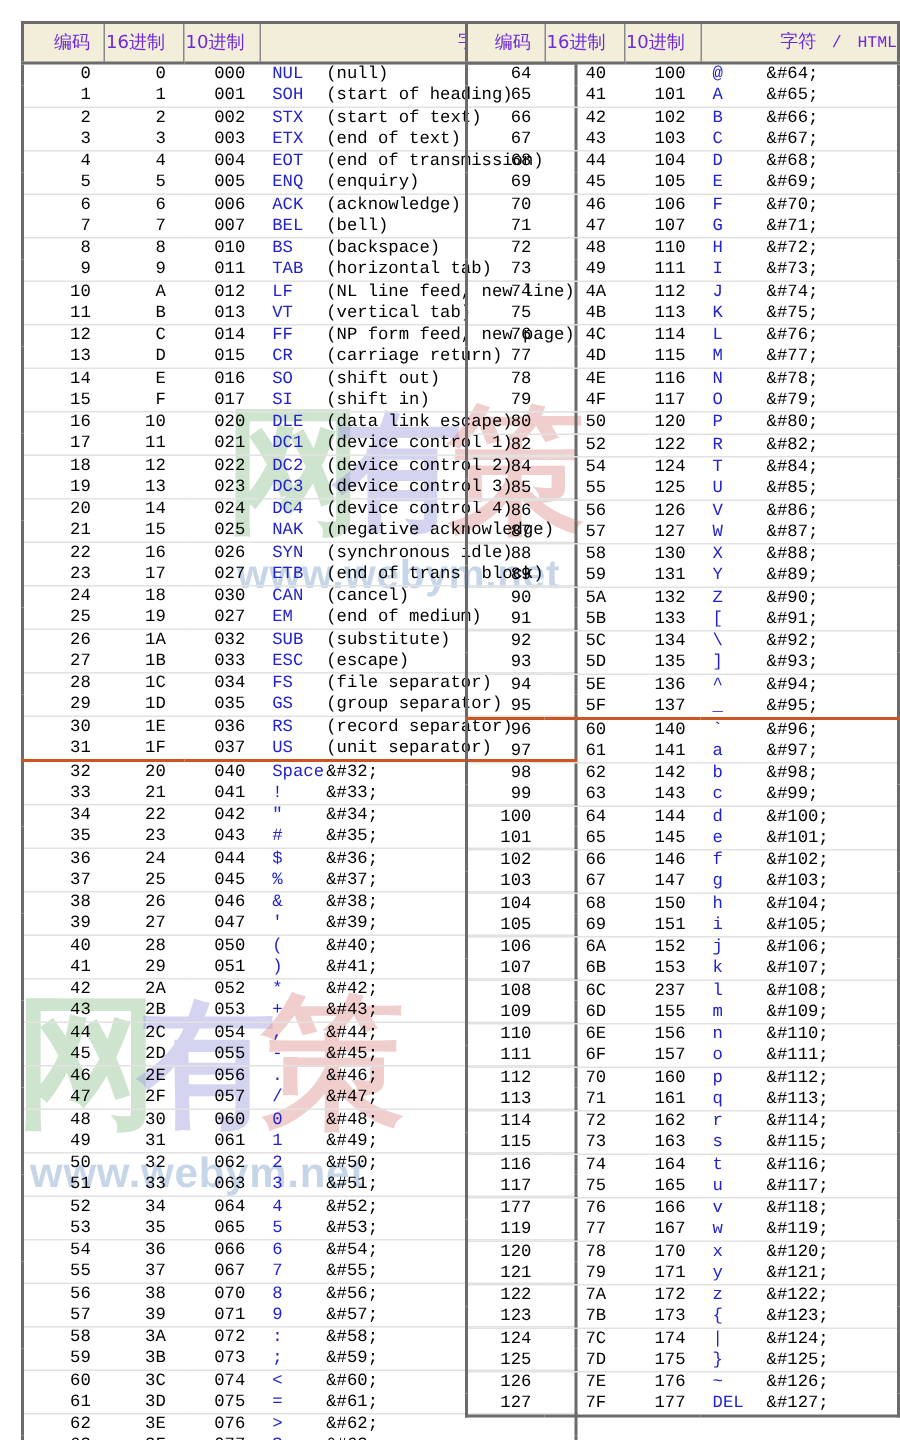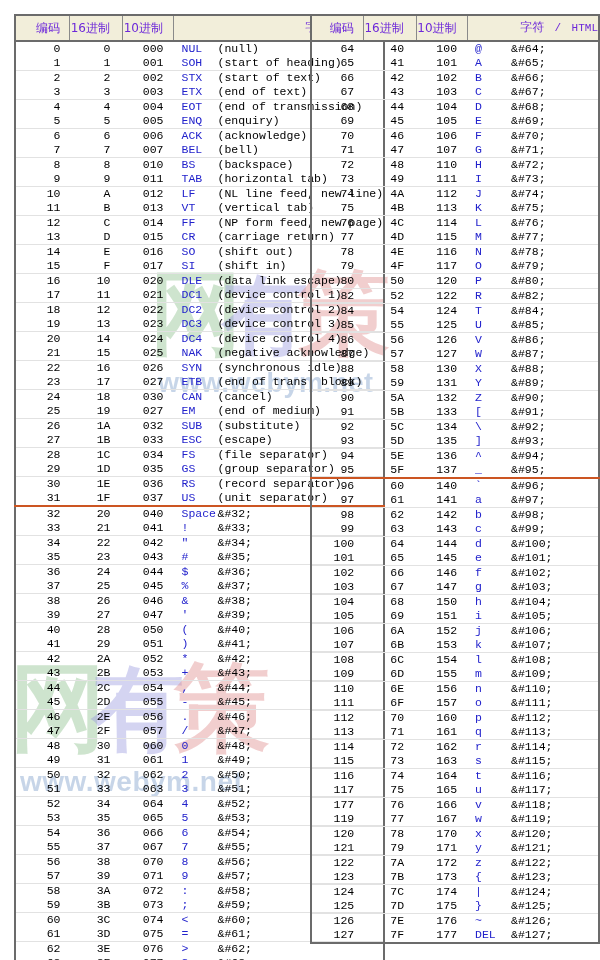--- a/index.html
+++ b/index.html
@@ -809,21 +809,21 @@
         </tr>
         <tr>
           <td class="col-dec">107</td>
           <td class="col-hex">6B</td>
           <td class="col-oct">153</td>
           <td class="col-chr"><span class="chr-name">k</span><span class="chr-ent">&amp;#107;</span></td>
         </tr>
         <tr class="band-top">
           <td class="col-dec">108</td>
           <td class="col-hex">6C</td>
-          <td class="col-oct">154</td>
+          <td class="col-oct">237</td>
           <td class="col-chr"><span class="chr-name">l</span><span class="chr-ent">&amp;#108;</span></td>
         </tr>
         <tr>
           <td class="col-dec">109</td>
           <td class="col-hex">6D</td>
           <td class="col-oct">155</td>
           <td class="col-chr"><span class="chr-name">m</span><span class="chr-ent">&amp;#109;</span></td>
         </tr>
         <tr class="band-top">
           <td class="col-dec">110</td>

